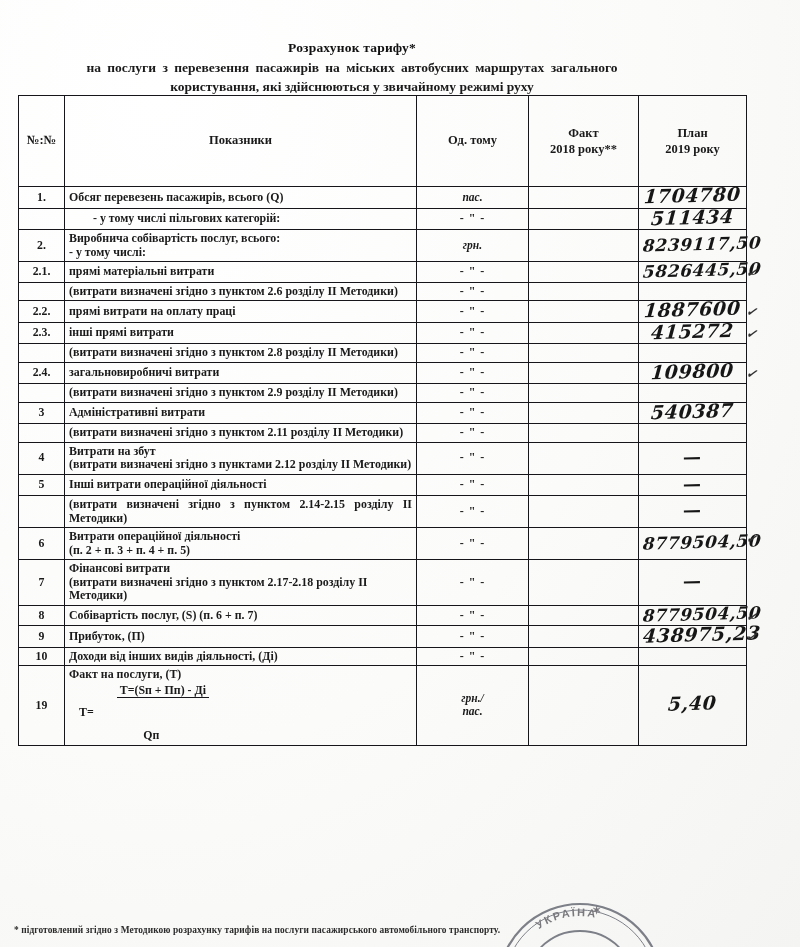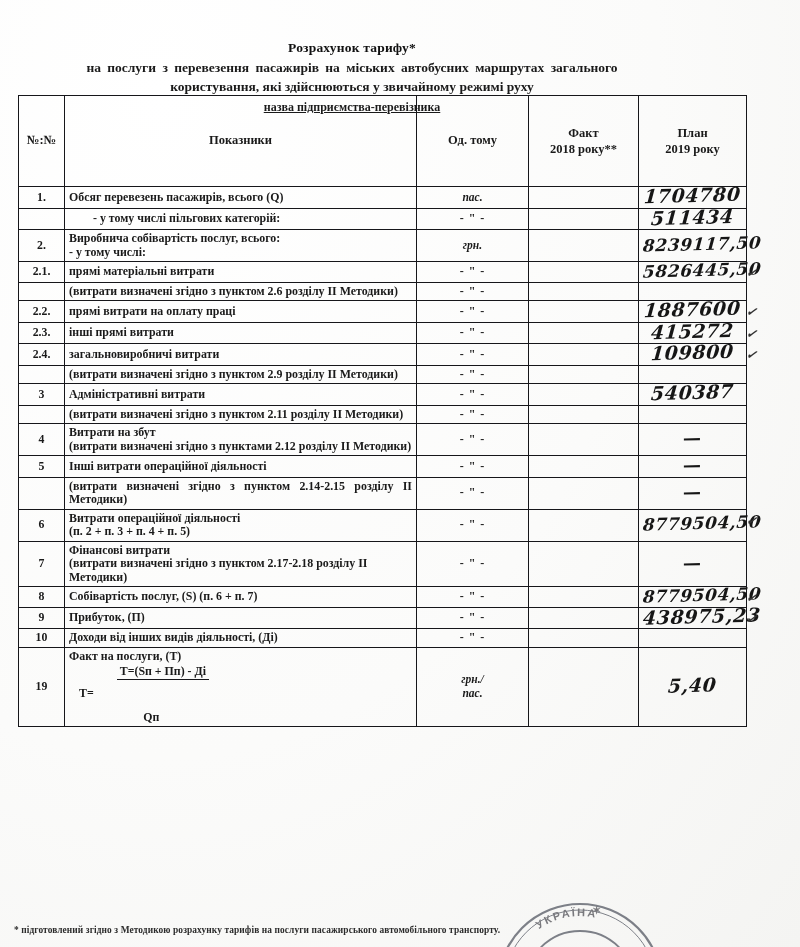--- a/index.html
+++ b/index.html
@@ -143,21 +143,20 @@
 <body>
 
 <div class="paper"></div>
 
 <div class="sheet">
 
   <div class="title-block">
     <div class="title-line1">Розрахунок тарифу*</div>
     <div class="title-line2">на послуги з перевезення пасажирів на  міських  автобусних  маршрутах  загального</div>
     <div class="title-line3">користування, які здійснюються у звичайному режимі руху</div>
-    <div class="title-sub">назва підприємства-перевізника</div>
   </div>
 
   <div class="tbl-wrap">
     <table class="calc">
       <colgroup>
         <col class="c-num">
           <col class="c-name">
           <col class="c-unit">
           <col class="c-fact">
           <col class="c-plan">
@@ -236,20 +235,29 @@
           <tr>
             <td class="num">2.3.</td>
             <td class="name">
               <div>інші прямі витрати</div>
             </td>
             <td class="unit"><span class="unit-ditto">- " -</span></td>
             <td class="fact"><span class="hand"></span></td>
             <td class="plan"><span class="hand">415272</span><span class="hand tick">✓</span></td>
           </tr>
           <tr>
+            <td class="num"></td>
+            <td class="name just">
+              <div>(витрати визначені згідно з пунктом 2.8 розділу II Методики)</div>
+            </td>
+            <td class="unit"><span class="unit-ditto">- " -</span></td>
+            <td class="fact"><span class="hand"></span></td>
+            <td class="plan"><span class="hand"></span></td>
+          </tr>
+          <tr>
             <td class="num">2.4.</td>
             <td class="name">
               <div>загальновиробничі витрати</div>
             </td>
             <td class="unit"><span class="unit-ditto">- " -</span></td>
             <td class="fact"><span class="hand"></span></td>
             <td class="plan"><span class="hand">109800</span><span class="hand tick">✓</span></td>
           </tr>
           <tr>
             <td class="num"></td>

